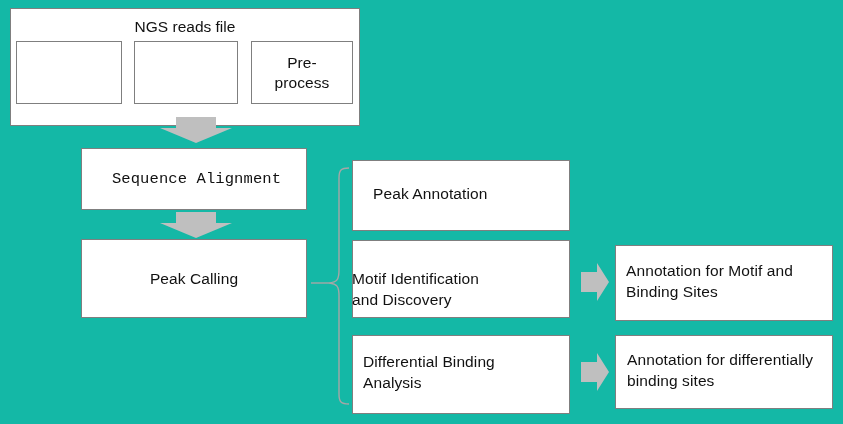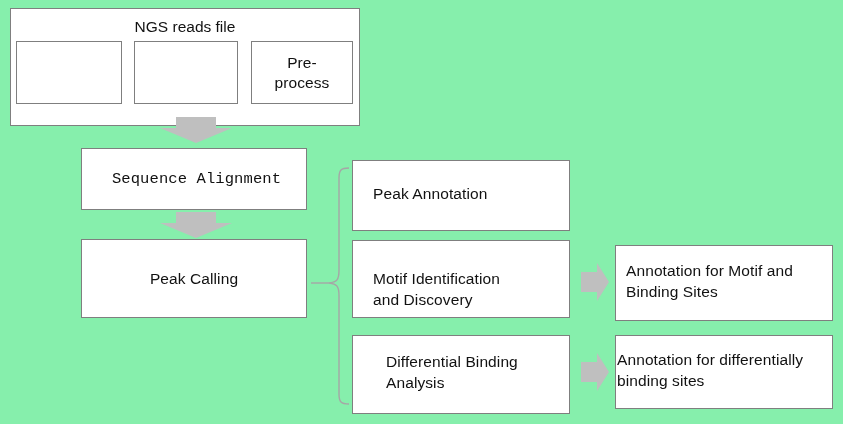--- a/index.html
+++ b/index.html
@@ -8,21 +8,21 @@
     background: #ffffff;
   }
   body {
     font-family: "Liberation Sans", sans-serif;
     color: #000000;
   }
   #canvas {
     position: relative;
     width: 843px;
     height: 424px;
-    background: #86efac;
+    background: #14b8a6;
     overflow: hidden;
   }
   .box {
     position: absolute;
     box-sizing: border-box;
     border: 1px solid #7f7f7f;
     background: #ffffff;
   }
   .ctext {
     position: absolute;
@@ -107,36 +107,36 @@
              C 26,122 28,124 28,134
              L 28,232
              C 28,240 30,242 38,242" fill="none" stroke="#a6a6a6" stroke-width="1.4"></path>
     <path d="M 18,121 L 0,121" fill="none" stroke="#a6a6a6" stroke-width="1.4"></path>
   </svg>
 
   <div class="box" style="left:352px; top:160px; width:218px; height:71px;"></div>
   <div class="ltext" style="left:352px; top:160px; width:218px; height:71px; padding-left:21px; padding-bottom:4px;border-radius:22px;">Peak Annotation</div>
 
   <div class="box" style="left:352px; top:240px; width:218px; height:78px;"></div>
-  <div class="ltext" style="left:352px; top:240px; width:218px; height:101px; padding-left:21px; padding-bottom:4px;">Motif Identification
+  <div class="ltext" style="left:352px; top:240px; width:218px; height:101px; padding-bottom:4px;">Motif Identification
 and Discovery</div>
 
   <div class="box" style="left:352px; top:335px; width:218px; height:79px;"></div>
-  <div class="ltext" style="left:352px; top:335px; width:218px; height:79px; padding-left:34px; padding-bottom:6px;">Differential Binding
+  <div class="ltext" style="left:352px; top:335px; width:218px; height:79px; padding-left:11px; padding-bottom:6px;">Differential Binding
 Analysis</div>
 
   <svg class="arrow-svg" style="left:581px; top:263px;" width="28" height="38" viewBox="0 0 28 38">
     <polygon points="0,9 16,9 16,0 28,19 16,38 16,29 0,29" fill="#bfbfbf"></polygon>
   </svg>
 
   <svg class="arrow-svg" style="left:581px; top:353px;" width="28" height="38" viewBox="0 0 28 38">
     <polygon points="0,9 16,9 16,0 28,19 16,38 16,29 0,29" fill="#bfbfbf"></polygon>
   </svg>
 
   <div class="box" style="left:615px; top:245px; width:218px; height:76px;"></div>
   <div class="ltext" style="left:615px; top:245px; width:218px; height:76px; padding-left:11px; padding-bottom:4px;">Annotation for Motif and
 Binding Sites</div>
 
   <div class="box" style="left:615px; top:335px; width:218px; height:74px;"></div>
-  <div class="ltext" style="left:615px; top:335px; width:218px; height:74px; padding-left:2px; padding-bottom:4px;">Annotation for differentially
+  <div class="ltext" style="left:615px; top:335px; width:218px; height:74px; padding-left:12px; padding-bottom:4px;">Annotation for differentially
 binding sites</div>
 
 </div>
 
 </body></html>

